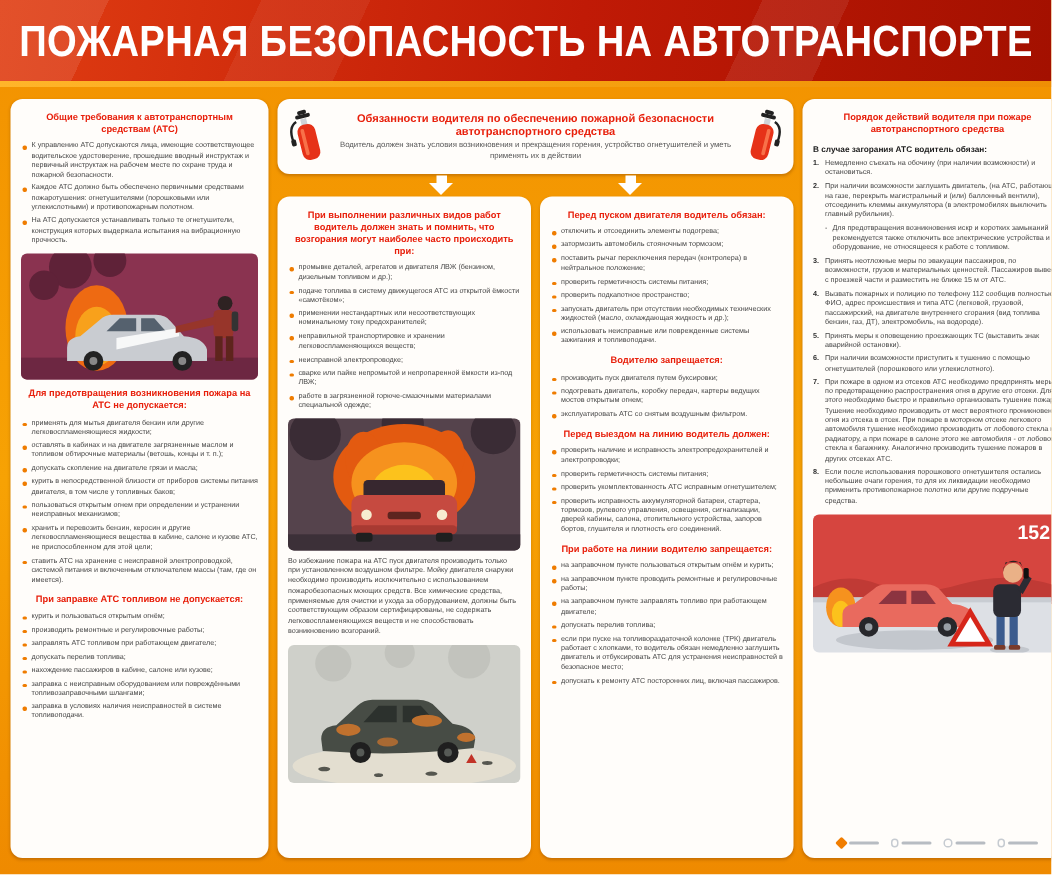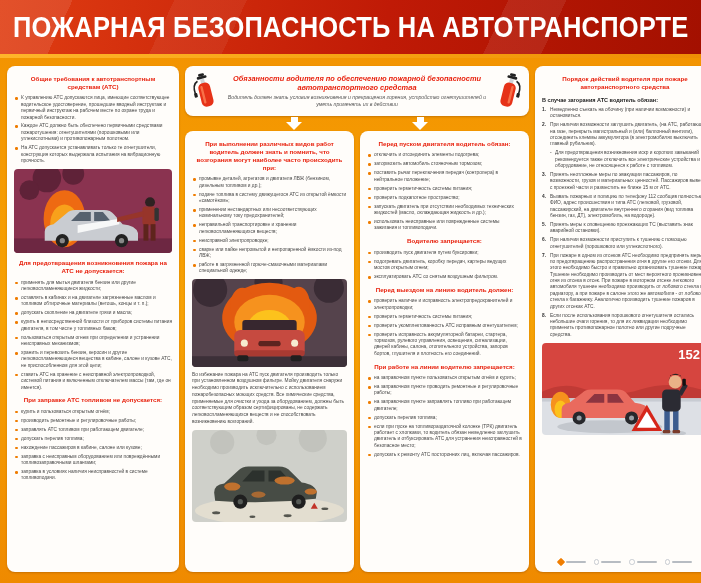--- a/index.html
+++ b/index.html
@@ -28,21 +28,21 @@
   .blist li{position:relative;padding-left:7px;font-size:4.8px;line-height:1.33;color:#474747;}
   .blist li::before{content:"";position:absolute;left:1px;top:2px;width:2.6px;height:2.6px;border-radius:50%;background:#ef7c00;}
   .para{font-size:4.8px;line-height:1.4;color:#474747;margin:0;}
   .steps{margin:0;padding:0;list-style:none;display:flex;flex-direction:column;gap:2.6px;}
   .steps li{display:flex;gap:2px;font-size:4.8px;line-height:1.33;color:#474747;}
   .steps .num{font-weight:bold;color:#2e2e2e;flex:none;min-width:6px;}
   .steps li.sub{margin-left:8px;}
   .steps li.sub .num{min-width:3px;font-weight:normal;}
   .bold-lead{font-size:5.5px;font-weight:bold;color:#1b1b1b;margin:2px 0 0;}
   
-  .header-card{flex:none;display:flex;align-items:center;gap:4px;padding:5px 6px;font-style:italic;}
+  .header-card{flex:none;display:flex;align-items:center;gap:4px;padding:5px 6px;}
   .header-card .htxt{flex:1;min-width:0;}
   .ext-icon{flex:none;width:26px;height:40px;}
   .ext-icon.left{transform:rotate(-14deg);}
   .ext-icon.right{transform:scaleX(-1) rotate(-14deg);}
   .arrow-row{flex:none;height:15px;display:flex;justify-content:space-around;padding:0 46px;}
   .arrow{display:flex;flex-direction:column;align-items:center;padding-top:1px;}
   .arrow .stem{width:7px;height:5px;background:#fff;}
   .arrow .head{width:0;height:0;border-left:8px solid transparent;border-right:8px solid transparent;border-top:8px solid #fff;}
   .subcols{flex:1;display:flex;gap:6px;min-height:0;}
   .subcol{flex:1;display:flex;flex-direction:column;gap:3.5px;min-width:0;}

